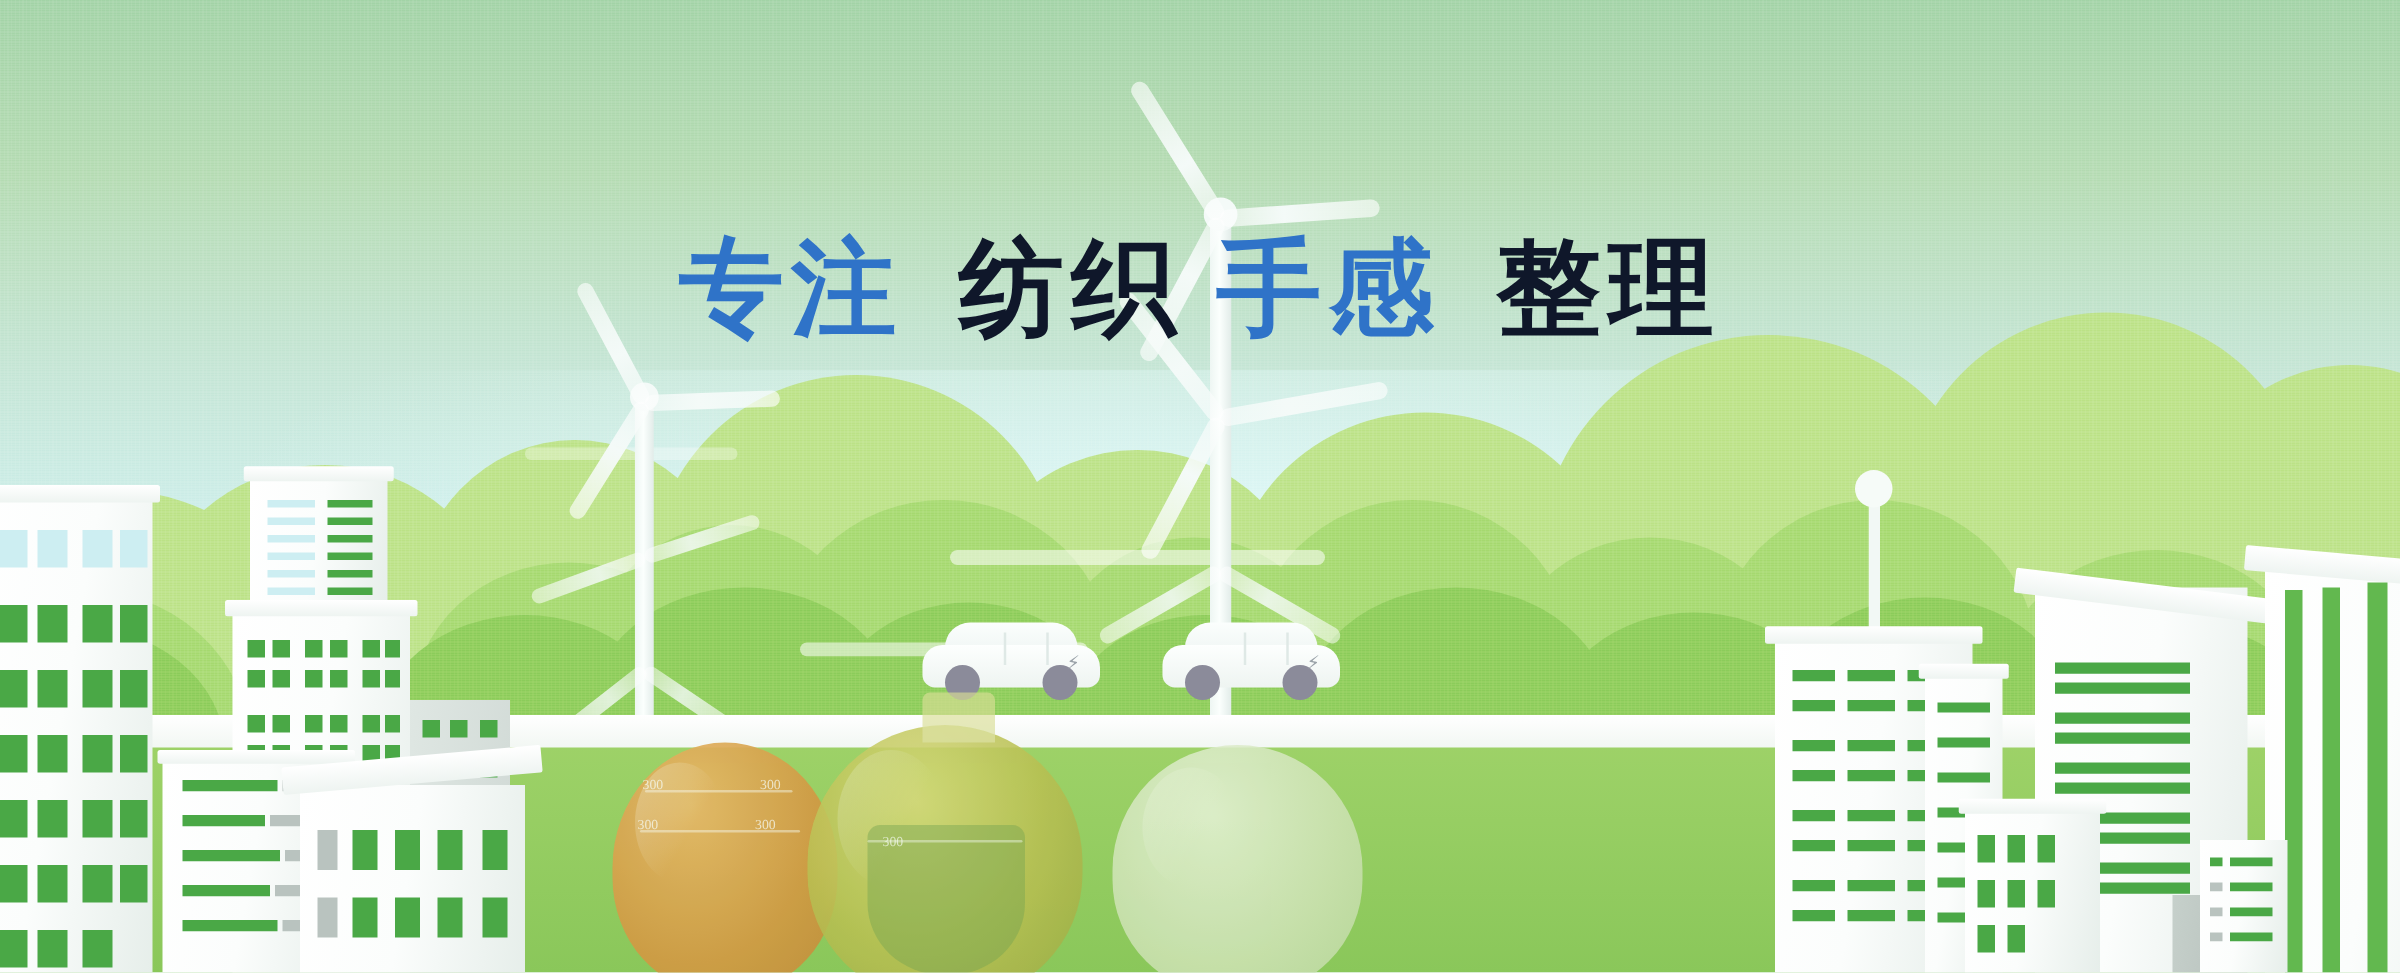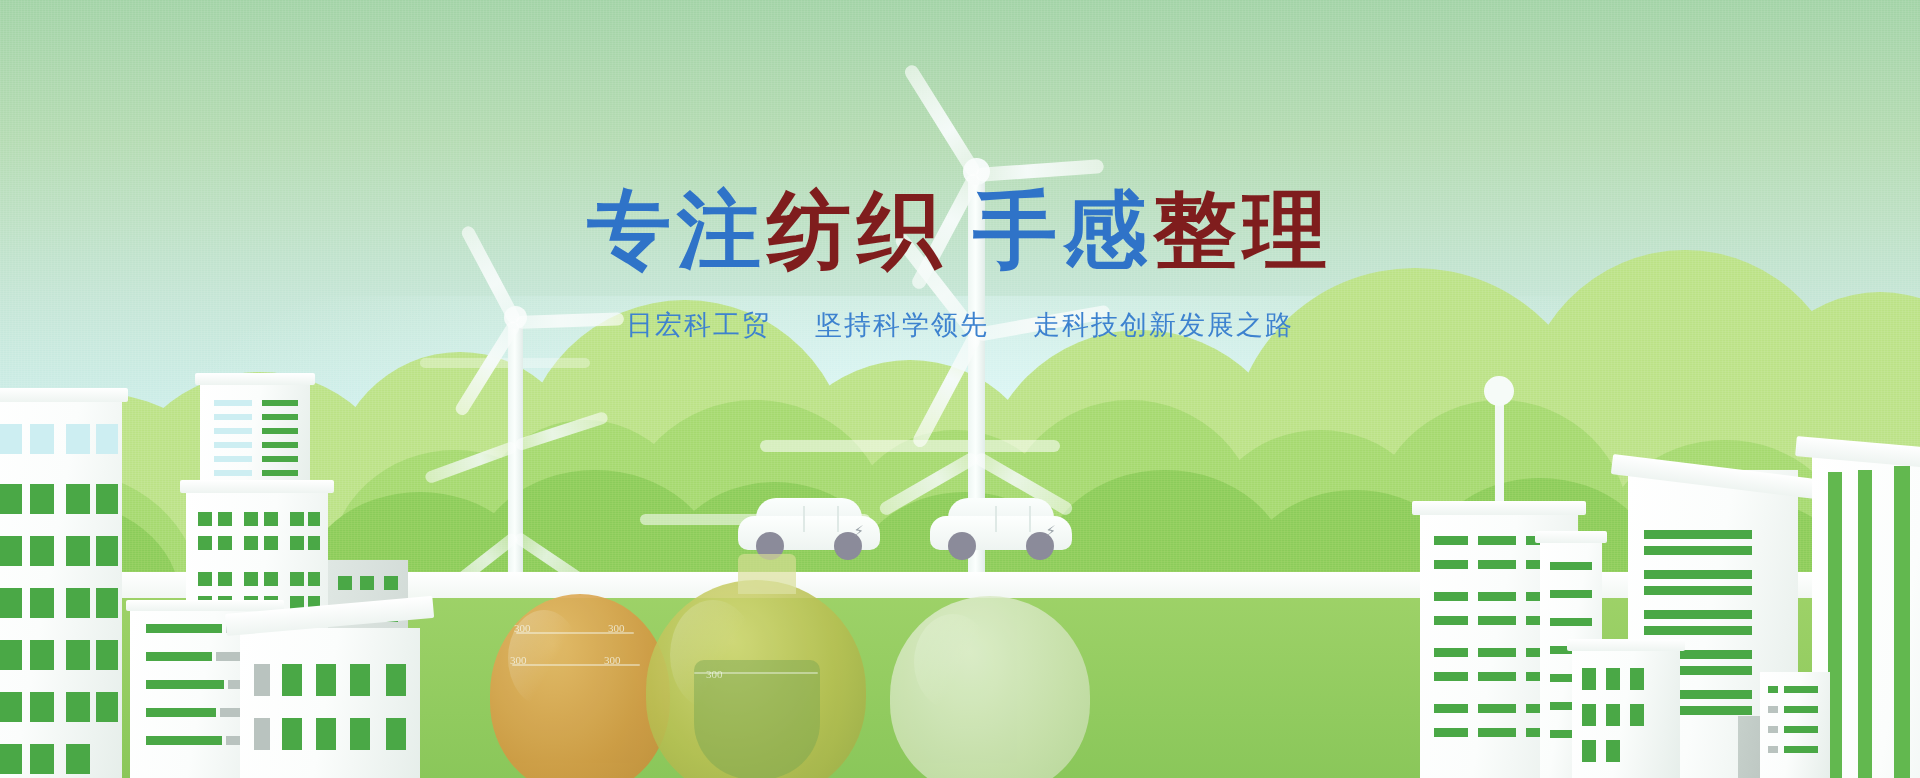--- a/index.html
+++ b/index.html
@@ -36,21 +36,21 @@
     position:absolute;left:0;right:0;top:186px;
     text-align:center;
     font-size:84px;font-weight:bold;
     letter-spacing:6px;
     line-height:1.05;
     white-space:nowrap;
     z-index:40;
   }
   .headline span{display:inline-block;}
   .hl-blue{color:#2f73c8;}
-  .hl-green{color:#7f1d1d;}
+  .hl-green{color:#0f172a;margin-left:44px;}
   .hl-gap{width:26px;}
 
   .subline{
     position:absolute;left:0;right:0;top:307px;
     text-align:center;
     font-size:27px;
     letter-spacing:2px;
     color:#3d82cf;
     white-space:nowrap;
     z-index:40;
@@ -495,19 +495,16 @@
 
   <div class="beaker" style="left:890px;top:596px;width:200px;height:200px;
               background:radial-gradient(ellipse at 40% 28%,#e6f2d8,#cfe3b6 60%,#bdd8a2);opacity:.85;">
     <div class="bk-gloss" style="left:24px;top:18px;width:78px;height:96px;opacity:.6;"></div>
   </div>
 
   <div class="headline">
     <span class="hl-blue">专注</span><span class="hl-green">纺织</span><span class="hl-gap"></span><span class="hl-blue">手感</span><span class="hl-green">整理</span>
   </div>
 
-  <div class="subline">
-    <span>日宏科工贸</span><span class="sub-gap"></span><span>坚持科学领先</span><span class="sub-gap"></span><span>走科技创新发展之路</span>
-  </div>
 
   <div class="paper-tex"></div>
 
 </div>
 
 </body></html>

